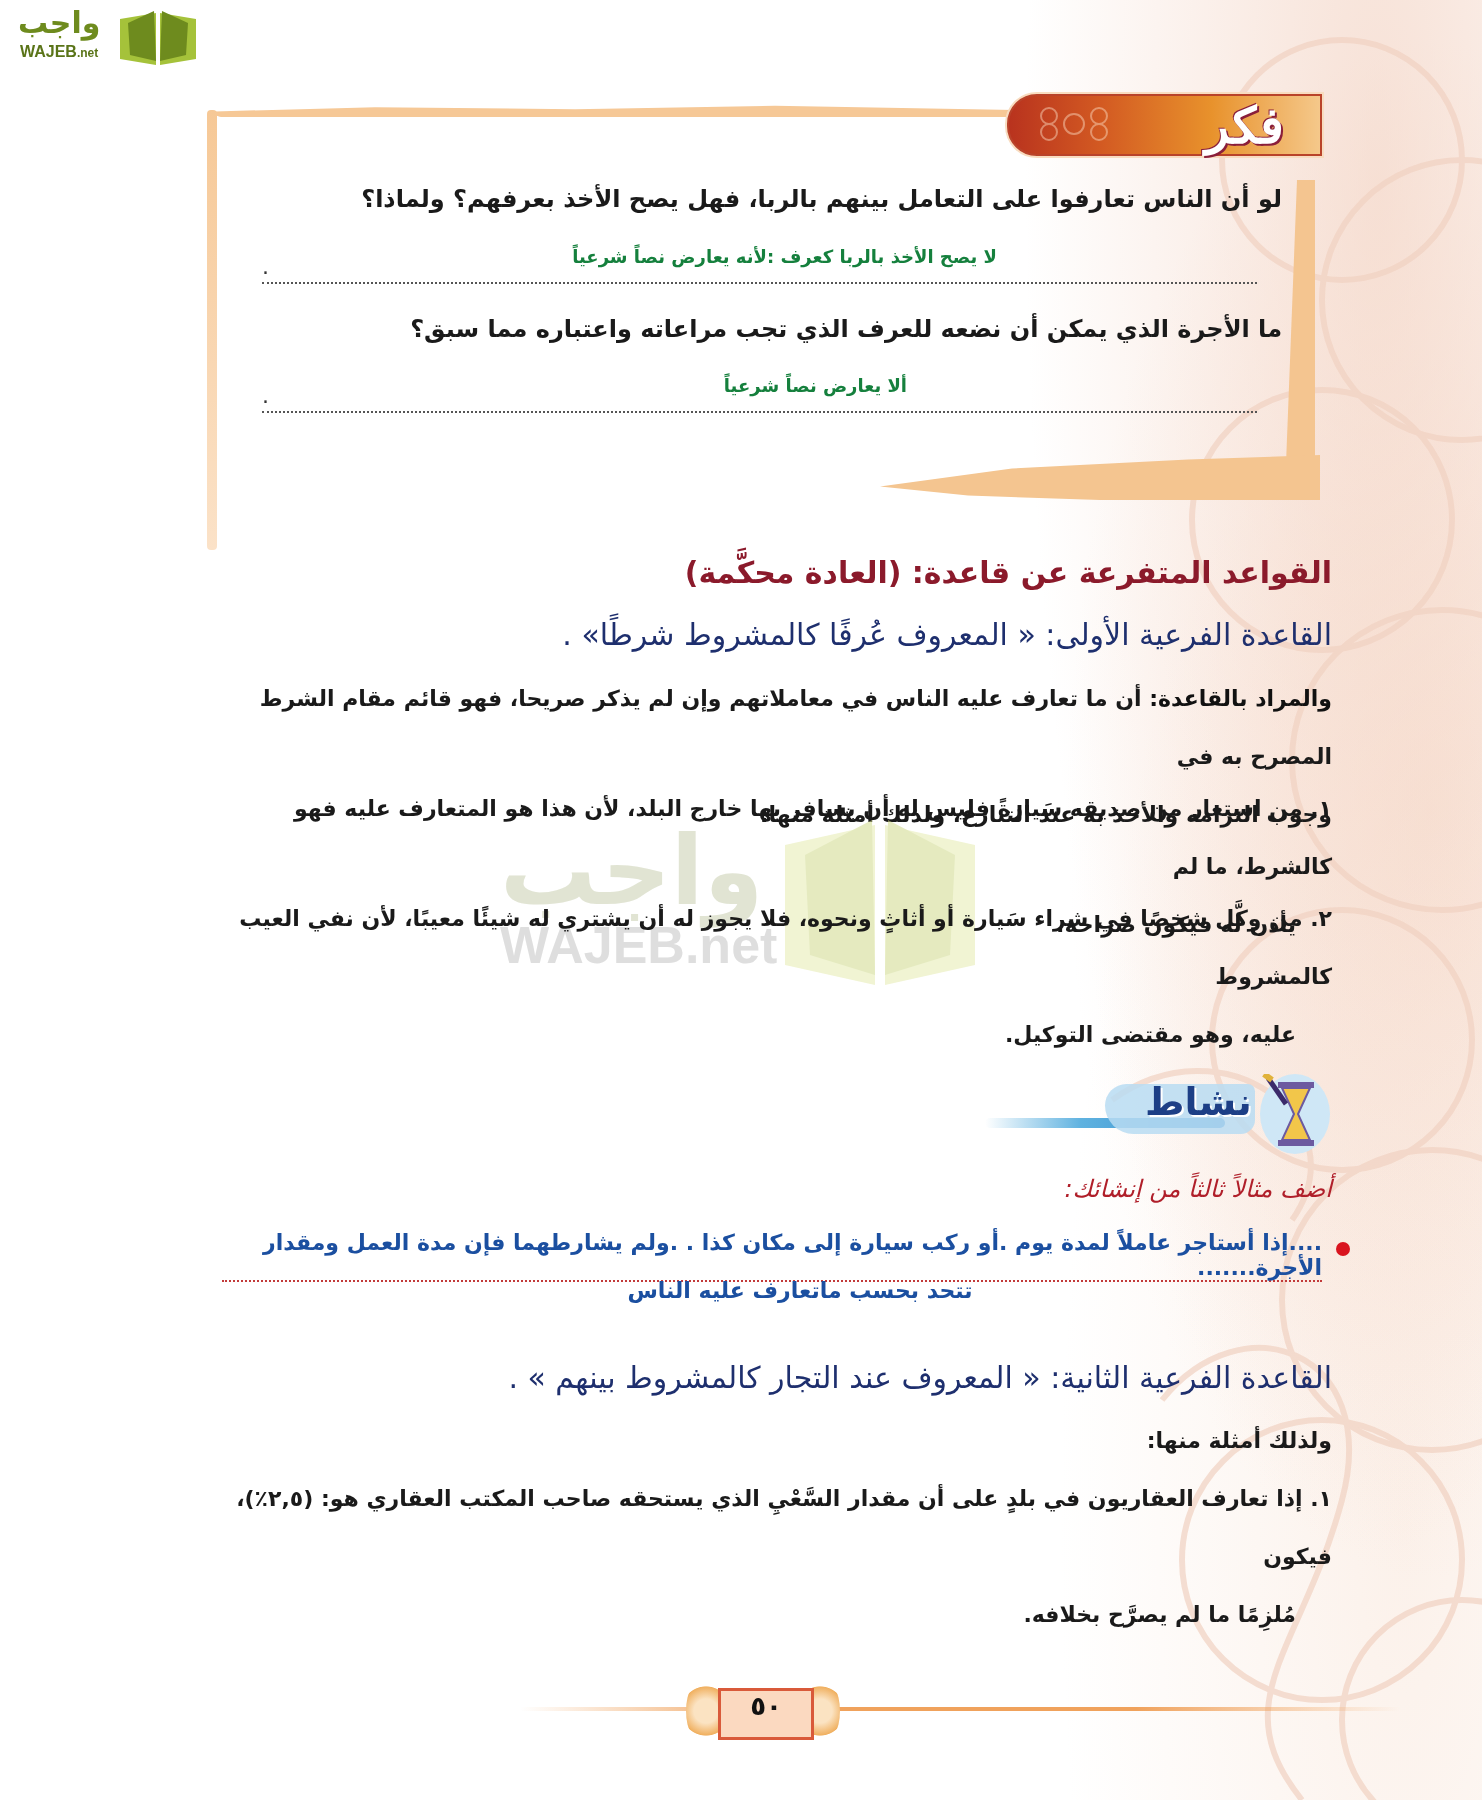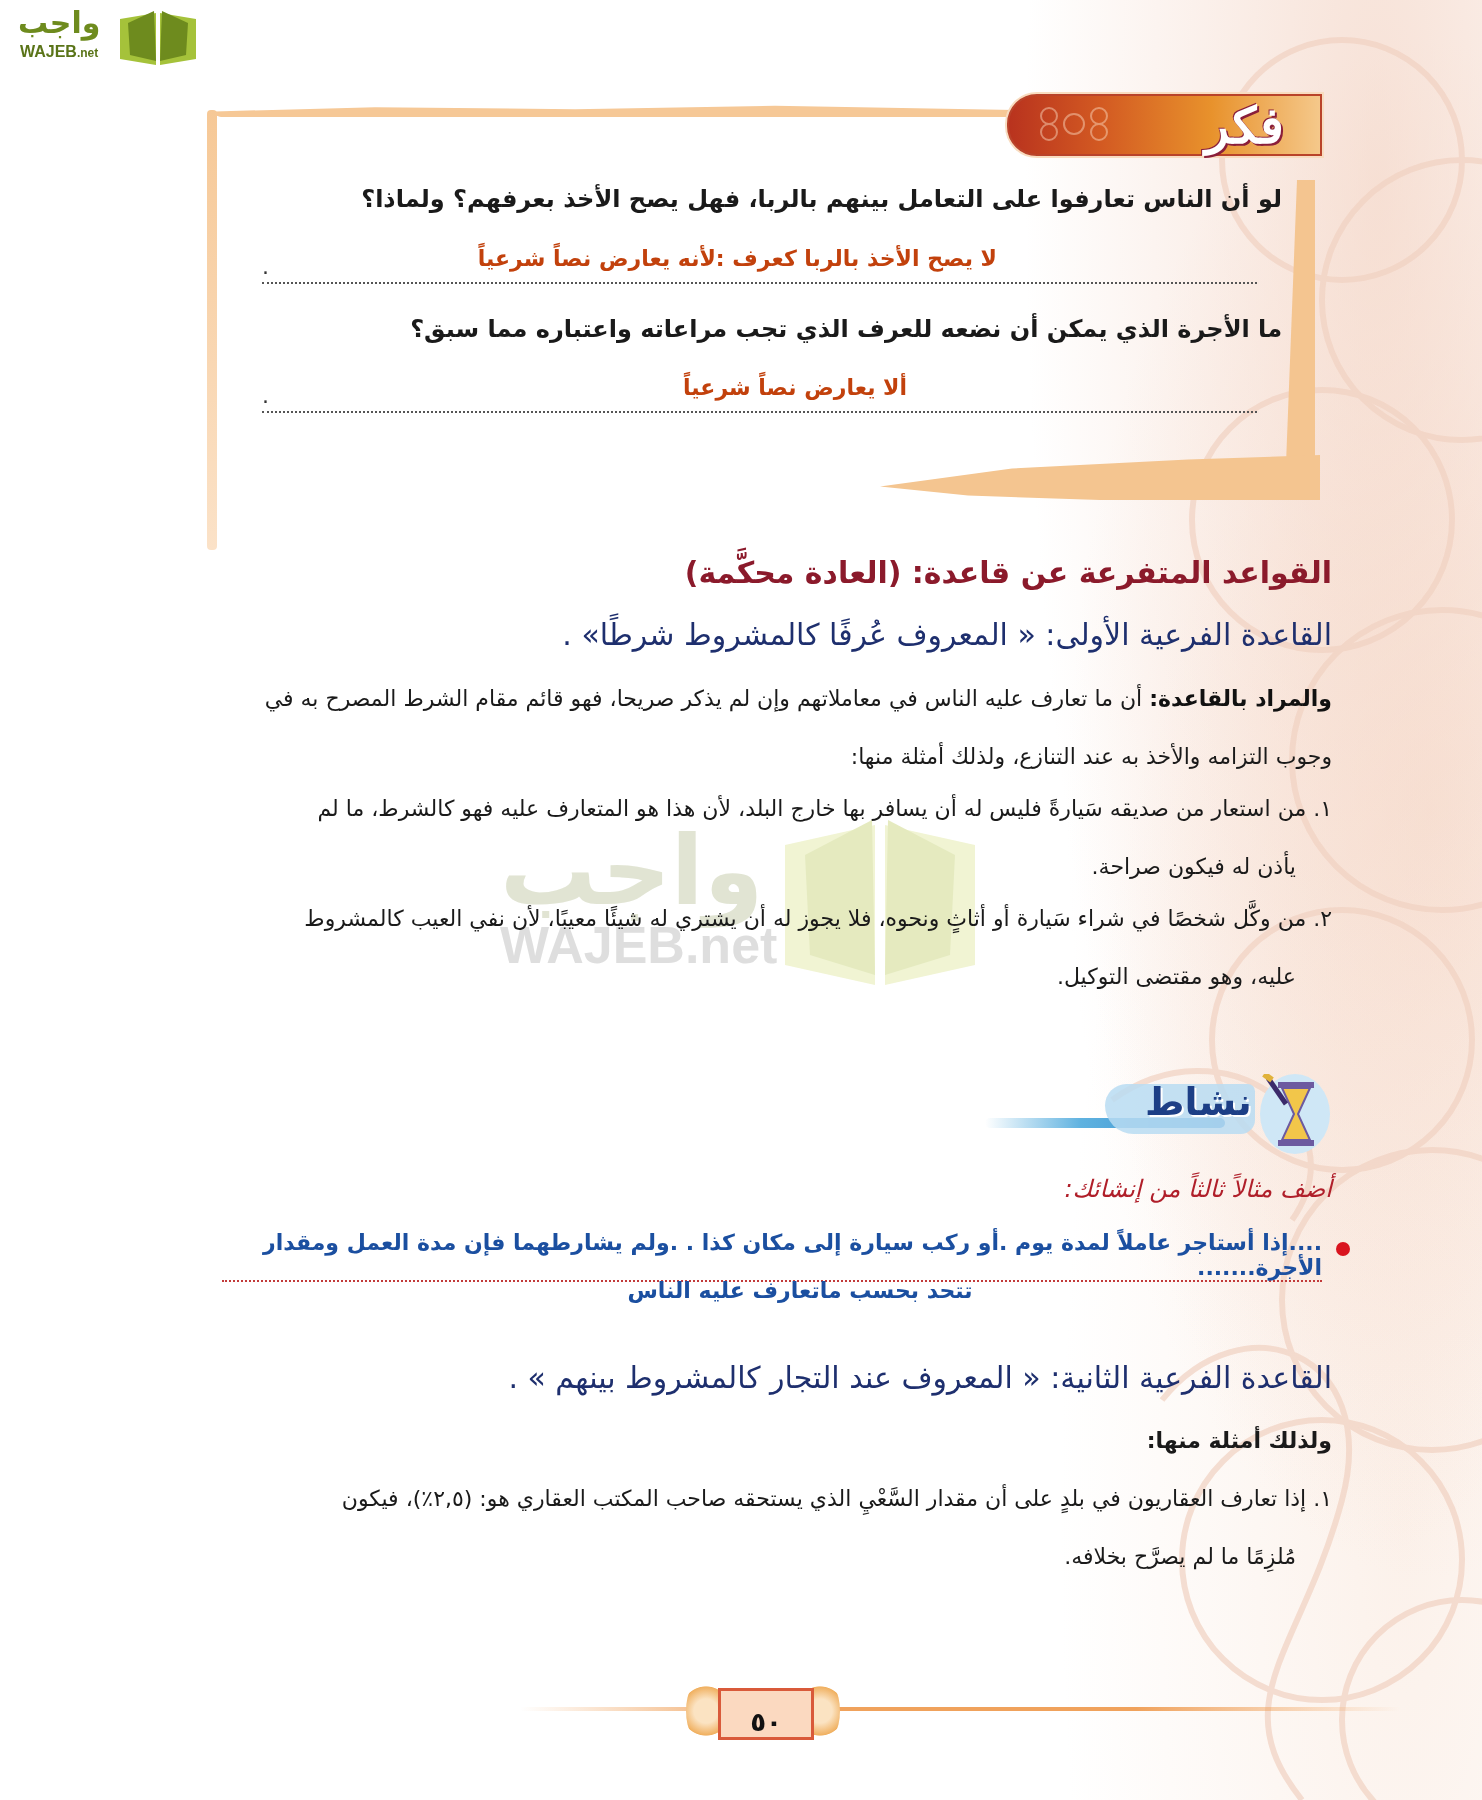--- a/index.html
+++ b/index.html
@@ -43,26 +43,26 @@
   .think-title {
     position:absolute; right:38px; top:2px; font-size:50px; font-weight:bold; color:#ffffff;
     text-shadow:2px 2px 0 #8a1e3a, -1px -1px 0 #8a1e3a;
     font-family:"DejaVu Serif", serif;
   }
 
   .question { font-size:24px; font-weight:bold; color:#1a1a1a; }
   .answer-line {
     border-bottom:2px dotted #555; height:36px;
   }
-  .answer-text { font-size:22px; color:#c2410c; font-weight:bold; }
+  .answer-text { font-size:18px; color:#15803d; font-weight:bold; }
   .dot-end { font-size:22px; color:#333; }
 
   .heading-red { font-size:30px; font-weight:bold; color:#8b1a2b; }
   .heading-blue { font-size:30px; font-weight:normal; color:#1e2f6e; }
-  .body-text { font-size:22px; color:#1a1a1a; line-height:58px; }
+  .body-text { font-size:22px; color:#1a1a1a; line-height:58px;font-weight:bold; }
   .body-text b { color:#111; }
 
   
   .wm { left:500px; top:815px; width:500px; height:175px; opacity:0.55; }
   .wm-ar { position:absolute; left:0; top:0; font-size:96px; font-weight:bold; color:#c9cfb0; }
   .wm-en { position:absolute; left:0; top:100px; font-size:52px; font-weight:bold; color:#c4c4c4; font-family:"Liberation Sans", sans-serif; }
   .wm-book { position:absolute; left:280px; top:0; }
 
   
   .activity-banner { left:985px; top:1070px; width:355px; height:95px; }
@@ -73,21 +73,21 @@
 
   .prompt-red { font-size:24px; color:#b01f2a;font-style:italic; }
   .bullet { width:14px; height:14px; border-radius:50%; background:#d9141f; }
   .handwrite { font-size:22px; font-weight:bold; color:#1b4fa0; }
   .red-dots { border-bottom:2px dotted #c23a3a; }
 
   .page-num-line { left:520px; top:1707px; width:880px; height:4px; background:linear-gradient(90deg,rgba(240,160,90,0),#f0a25c 30%,#f0a25c 70%,rgba(240,160,90,0)); }
   .page-num-frame {
     left:718px; top:1688px; width:90px; height:46px;
     border:3px solid #d95a3a; background:#fbd9c0;
-    display:flex; align-items:flex-end; justify-content:center;
+    display:flex; align-items:flex-start; justify-content:center;
   }
   .page-num-frame span { font-size:26px; font-weight:bold; color:#111; }
   .page-orn { width:40px; height:70px; border-radius:50%; background:radial-gradient(circle,#fbe3c2 30%,#f0b060 60%,rgba(255,255,255,0) 62%); }
 </style>
 </head>
 <body>
 
 <div class="bg-ornament">
   <svg width="520" height="1800" viewBox="0 0 520 1800">
     <g fill="none" stroke="#f1d2c2" stroke-width="6" opacity="0.7">

